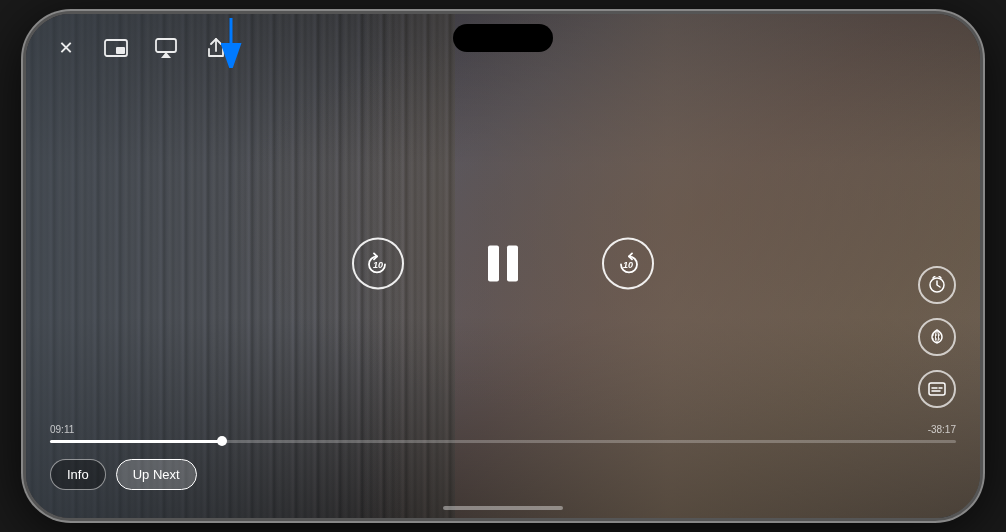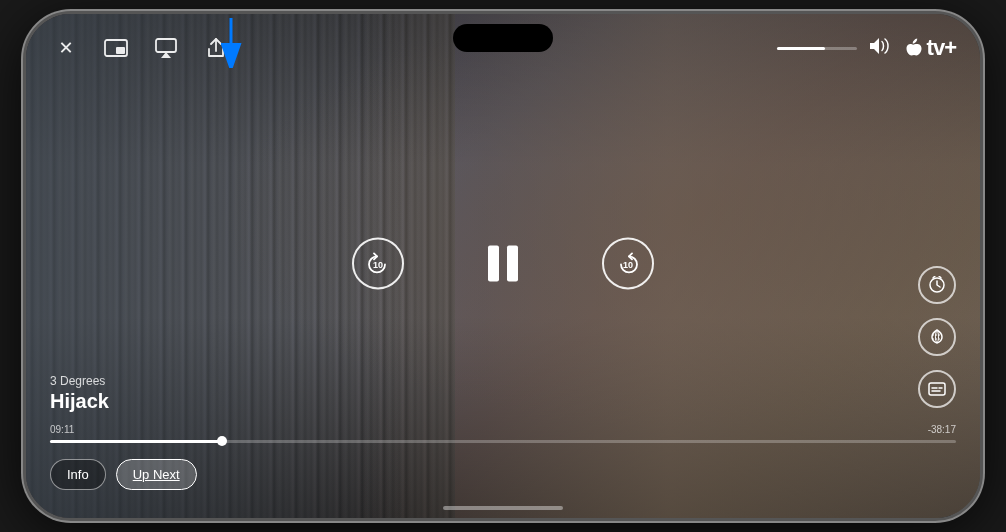--- a/index.html
+++ b/index.html
@@ -213,20 +213,21 @@
       height: 52px;
       border: 2.5px solid rgba(255,255,255,0.9);
       border-radius: 50%;
       display: flex;
       align-items: center;
       justify-content: center;
       color: white;
       font-size: 14px;
       cursor: pointer;
       position: relative;
+      font-style: italic;
     }
 
     .play-pause-btn {
       color: white;
       font-size: 36px;
       cursor: pointer;
       display: flex;
       align-items: center;
       justify-content: center;
     }
@@ -336,21 +337,20 @@
       color: white;
       font-size: 13px;
       font-weight: 500;
       cursor: pointer;
       background: rgba(0,0,0,0.3);
     }
 
     .tab-btn.active {
       background: rgba(255,255,255,0.2);
       border-color: white;
-      text-decoration: underline;
     }
 
     
     .home-indicator {
       position: absolute;
       bottom: 8px;
       left: 50%;
       transform: translateX(-50%);
       width: 120px;
       height: 4px;
@@ -422,41 +422,20 @@
         <div class="icon-btn">
 
           <svg width="20" height="22" viewBox="0 0 20 22" fill="none">
             <path d="M10 2 L10 14" stroke="white" stroke-width="1.8" stroke-linecap="round"></path>
             <path d="M5 7 L10 2 L15 7" stroke="white" stroke-width="1.8" stroke-linecap="round" stroke-linejoin="round" fill="none"></path>
             <path d="M3 12 L3 19 L17 19 L17 12" stroke="white" stroke-width="1.8" stroke-linecap="round" stroke-linejoin="round" fill="none"></path>
           </svg>
         </div>
       </div>
 
-      <div class="top-right-controls">
-        <div class="volume-bar">
-          <div class="volume-fill"></div>
-        </div>
-        <div class="volume-icon">
-          
-          <svg width="22" height="18" viewBox="0 0 22 18" fill="white">
-            <polygon points="1,6 1,12 5,12 10,17 10,1 5,6" fill="white"></polygon>
-            <path d="M13 4.5 C15 6 15 12 13 13.5" stroke="white" stroke-width="1.5" fill="none" stroke-linecap="round"></path>
-            <path d="M16 2 C20 5 20 13 16 16" stroke="white" stroke-width="1.5" fill="none" stroke-linecap="round"></path>
-          </svg>
-        </div>
-
-        <div class="appletv-logo">
-          <svg width="22" height="22" viewBox="0 0 22 22" fill="white">
-            <path d="M11 3.5C11.8 2.2 13 1.5 14.2 1.5C14.3 2.9 13.7 4.2 12.9 5.1C12.1 6 11 6.7 9.7 6.6C9.6 5.3 10.2 4 11 3.5Z"></path>
-            <path d="M14.5 7C15.5 7 18.5 7.8 18.5 11.5C18.5 15.5 15.2 18.5 13.5 18.5C12.5 18.5 11.8 18 11 18C10.2 18 9.3 18.5 8.3 18.5C6.5 18.5 3.5 15.5 3.5 11.5C3.5 7.8 6.2 7 7.5 7C8.5 7 9.5 7.7 10.2 7.7C10.9 7.7 11.8 7 14.5 7Z"></path>
-          </svg>
-          <span class="tv-text" style="font-size:22px;font-weight:700;color:white;letter-spacing:-1px;">tv+</span>
-        </div>
-      </div>
     </div>
 
     <div class="center-controls">
       <div class="circle-btn">
         <svg width="30" height="30" viewBox="0 0 30 30" fill="none">
           <path d="M14 8 A8 8 0 1 0 22 16" stroke="white" stroke-width="1.8" stroke-linecap="round" fill="none"></path>
           <path d="M14 8 L11 5 M14 8 L11 11" stroke="white" stroke-width="1.8" stroke-linecap="round" stroke-linejoin="round"></path>
           <text x="15" y="20" text-anchor="middle" fill="white" font-size="9" font-weight="600" font-family="-apple-system,sans-serif">10</text>
         </svg>
       </div>
@@ -470,24 +449,20 @@
 
       <div class="circle-btn">
         <svg width="30" height="30" viewBox="0 0 30 30" fill="none">
           <path d="M16 8 A8 8 0 1 1 8 16" stroke="white" stroke-width="1.8" stroke-linecap="round" fill="none"></path>
           <path d="M16 8 L19 5 M16 8 L19 11" stroke="white" stroke-width="1.8" stroke-linecap="round" stroke-linejoin="round"></path>
           <text x="15" y="20" text-anchor="middle" fill="white" font-size="9" font-weight="600" font-family="-apple-system,sans-serif">10</text>
         </svg>
       </div>
     </div>
 
-    <div class="title-area">
-      <div class="show-name">3 Degrees</div>
-      <div class="episode-title">Hijack</div>
-    </div>
 
     <div class="right-side-btns">
       <div class="right-icon-btn">
         <svg width="18" height="18" viewBox="0 0 18 18" fill="none">
           <circle cx="9" cy="9" r="7" stroke="white" stroke-width="1.5" fill="none"></circle>
           <path d="M9 5 L9 9 L12 11" stroke="white" stroke-width="1.5" stroke-linecap="round" stroke-linejoin="round"></path>
           <path d="M5 2 L7 0 M11 0 L13 2" stroke="white" stroke-width="1.5" stroke-linecap="round"></path>
         </svg>
       </div>
       <div class="right-icon-btn">

